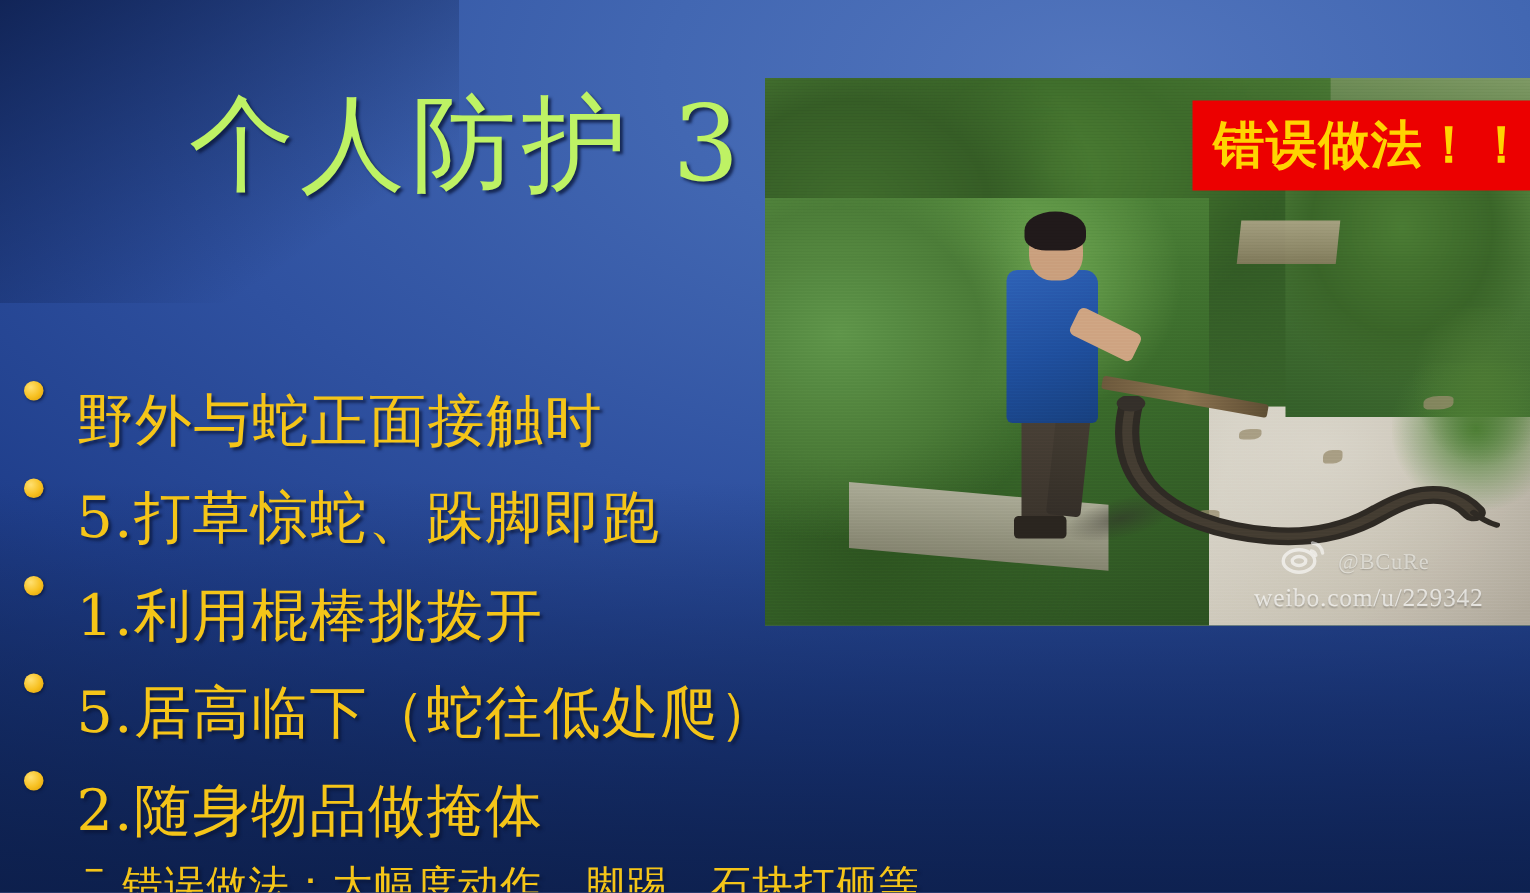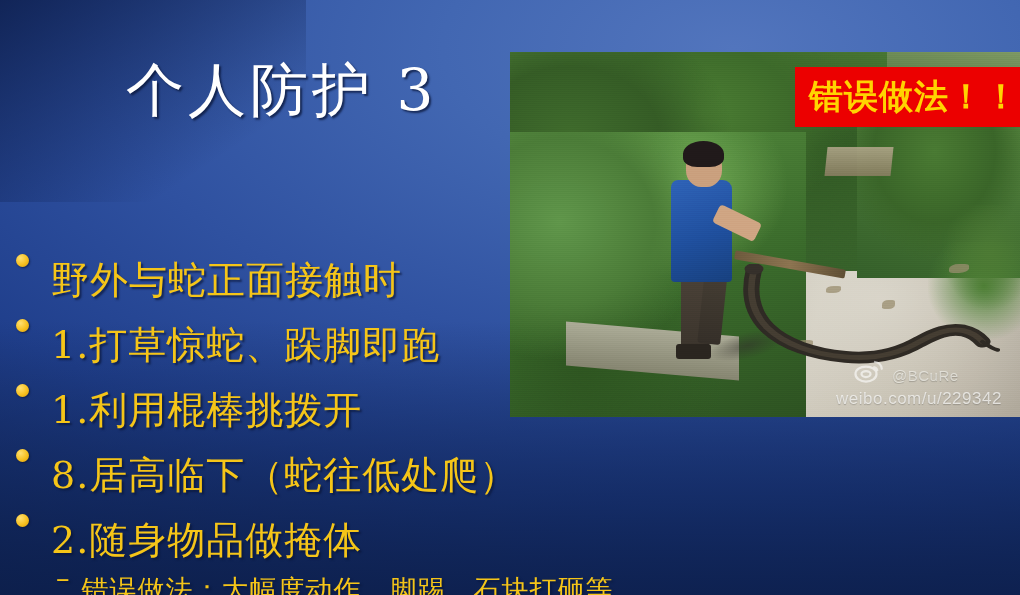--- a/index.html
+++ b/index.html
@@ -33,23 +33,23 @@
     left: 0; top: 0;
     width: 30%; height: 34%;
     background: linear-gradient(to bottom right, rgba(13,30,76,0.85) 0%, rgba(13,30,76,0.0) 75%);
   }
 
   
   .title {
     position: absolute;
     left: 126px;
     top: 60px;
-    font-size: 58px;
+    font-size: 70px;
     line-height: 1.05;
-    color: #ffffff;
+    color: #bef264;
     font-family: "DejaVu Serif", serif;
     font-weight: 400;
     letter-spacing: 4px;
     white-space: nowrap;
     text-shadow: 2px 2px 2px rgba(10,22,56,0.75);
   }
 
   
   .bullets {
     position: absolute;
@@ -314,21 +314,21 @@
   }
 
   
   .wm {
     position: absolute;
     right: 4px;
     bottom: 2px;
     width: 180px;
     height: 58px;
     color: rgba(255,255,255,0.72);
-    font-family: Liberation Sans, sans-serif;
+    font-family: Liberation Serif, serif;
   }
   .wm-logo {
     position: absolute;
     left: 18px;
     top: 2px;
     width: 30px;
     height: 24px;
     opacity: .8;
   }
   .wm-handle {
@@ -365,29 +365,29 @@
 
   <div class="title">个人防护 3</div>
 
   <div class="bullets">
     <div class="bullet-row">
       <span class="dot"></span>
       <span class="bullet-text">野外与蛇正面接触时</span>
     </div>
     <div class="bullet-row">
       <span class="dot"></span>
-      <span class="bullet-text">1.打草惊蛇、跺脚即跑</span>
+      <span class="bullet-text">5.打草惊蛇、跺脚即跑</span>
     </div>
     <div class="bullet-row">
       <span class="dot"></span>
       <span class="bullet-text">1.利用棍棒挑拨开</span>
     </div>
     <div class="bullet-row">
       <span class="dot"></span>
-      <span class="bullet-text">8.居高临下（蛇往低处爬）</span>
+      <span class="bullet-text">5.居高临下（蛇往低处爬）</span>
     </div>
     <div class="bullet-row">
       <span class="dot"></span>
       <span class="bullet-text">2.随身物品做掩体</span>
     </div>
   </div>
 
   <div class="subbullet">
     <span class="dash">–</span>
     <span class="subbullet-text">错误做法：大幅度动作、脚踢、石块打砸等</span>

